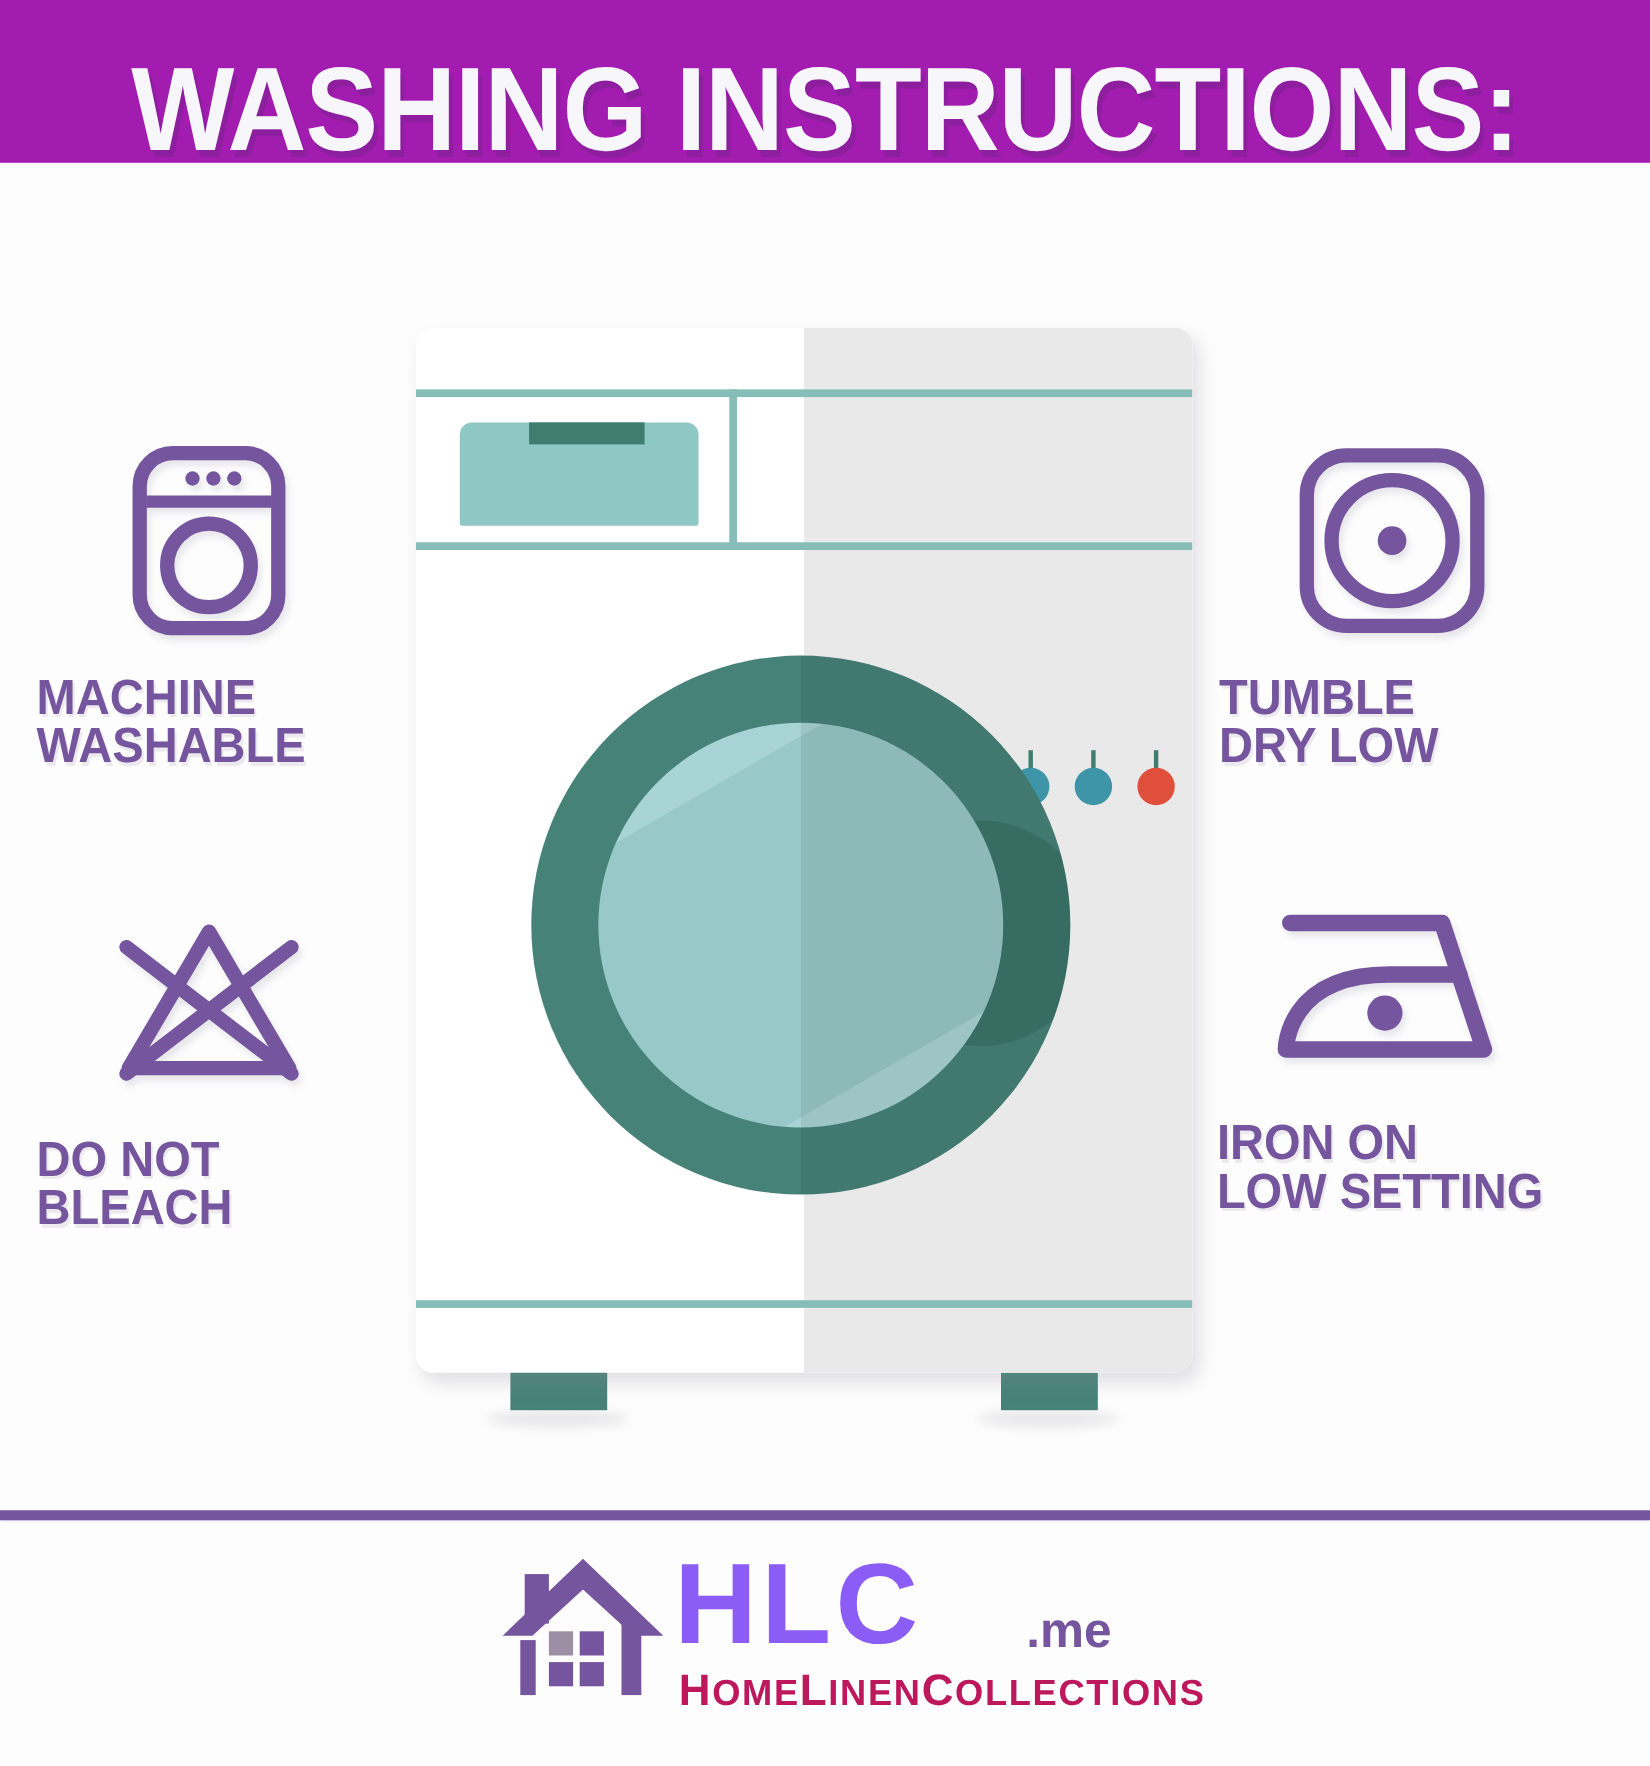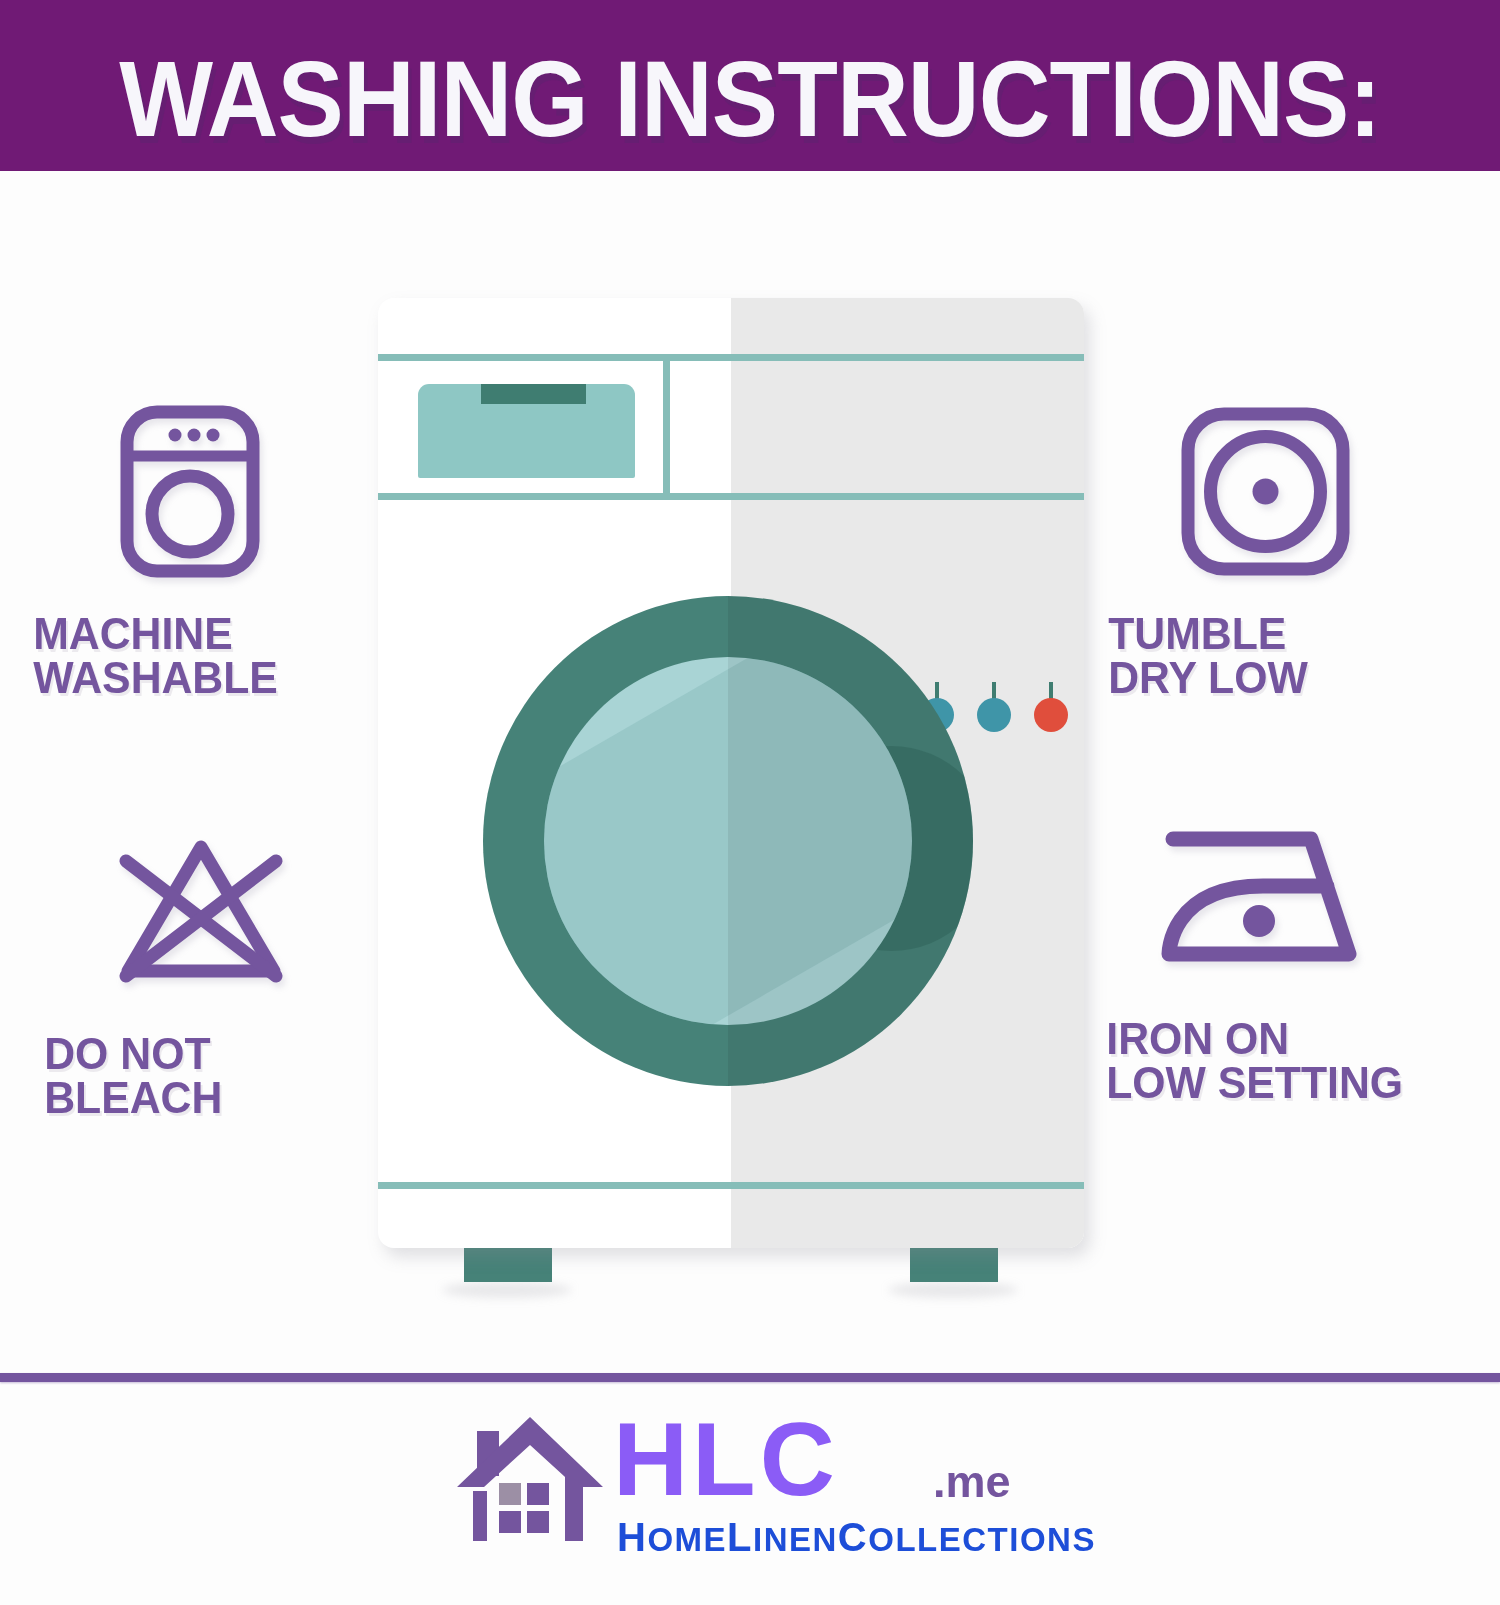--- a/index.html
+++ b/index.html
@@ -18,22 +18,22 @@
     background: #fdfdfd;
     overflow: hidden;
   }
 
   
   .banner {
     position: absolute;
     left: 0;
     top: 0;
     width: 1500px;
-    height: 171px;
-    background: #701a75;
+    height: 148px;
+    background: #a21caf;
   }
   .banner-title {
     position: absolute;
     left: 0;
     top: 0;
     width: 1500px;
     height: 196px;
     display: flex;
     align-items: center;
     justify-content: center;
@@ -68,21 +68,21 @@
     font-weight: bold;
     font-size: 45px;
     line-height: 0.98;
     letter-spacing: 0px;
     text-shadow: 2px 3px 0 rgba(120, 110, 140, 0.13);
     white-space: pre-line;
     transform: scaleX(0.95);
   }
 
   #block-machine   { left: 25px;  top: 376px; }
-  #block-bleach    { left: 36px;  top: 796px; }
+  #block-bleach    { left: 25px;  top: 796px; }
   #block-tumble    { left: 1100px; top: 376px; }
   #block-iron      { left: 1098px; top: 781px; }
 
   
   .machine-wrap {
     position: absolute;
     left: 378px;
     top: 298px;
     width: 706px;
     height: 1000px;
@@ -316,21 +316,21 @@
     color: #74559e;
     font-family: "Liberation Sans", sans-serif;
     font-weight: bold;
     font-size: 45px;
     line-height: 45px;
   }
   .logo-sub {
     position: absolute;
     left: 162px;
     top: 112px;
-    color: #1d4ed8;
+    color: #be185d;
     font-family: "Liberation Sans Narrow", "Liberation Sans", sans-serif;
     font-weight: bold;
     font-size: 33px;
     letter-spacing: 1.5px;
     white-space: nowrap;
   }
   .logo-sub .cap { font-size: 40px; }
 </style>
 </head>
 <body>

